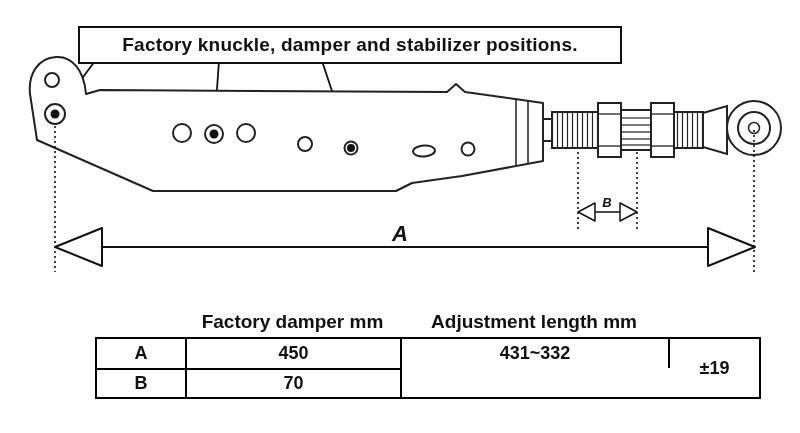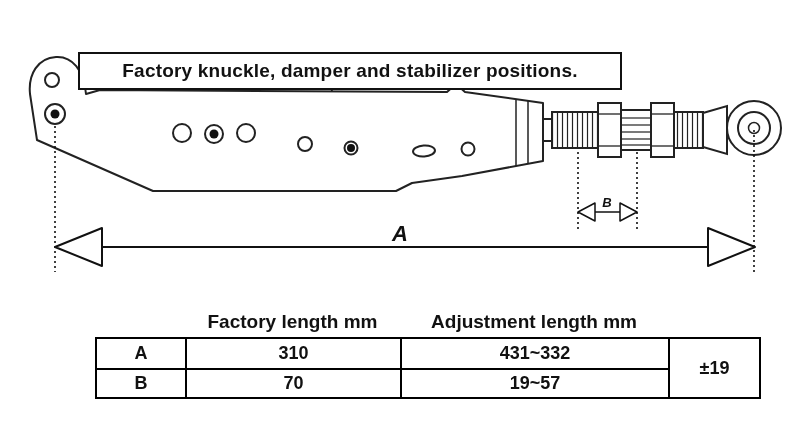--- a/index.html
+++ b/index.html
@@ -5,21 +5,21 @@
   html,body{margin:0;padding:0;background:#ffffff;}
   body{font-family:"Liberation Sans",sans-serif;color:#111;}
   #stage{position:relative;width:800px;height:433px;background:#fff;overflow:hidden;}
   #drawing{position:absolute;left:0;top:0;}
   svg text{font-family:"Liberation Sans",sans-serif;fill:#111;}
 
   .callout-box{
     position:absolute;left:78px;top:26px;width:540px;height:34px;
     border:2px solid #111;background:#fff;
     display:flex;align-items:center;justify-content:center;
-    font-size:19px;font-weight:bold;letter-spacing:.2px;margin-top:26px;
+    font-size:19px;font-weight:bold;letter-spacing:.2px;
   }
 
   .tbl-headers{
     position:absolute;left:95px;top:308px;width:666px;height:27px;
     display:grid;grid-template-columns:90px 215px 268px 93px;
   }
   .tbl-headers .hcell{
     display:flex;align-items:center;justify-content:center;
     font-size:19px;font-weight:bold;
   }
@@ -132,28 +132,27 @@
       <text x="400" y="241" text-anchor="middle" stroke="none" fill="#111" font-size="22" font-weight="bold" font-style="italic">A</text>
     </g>
   </svg>
 
   <div class="callout-box">
     <span>Factory knuckle, damper and stabilizer positions.</span>
   </div>
 
   <div class="tbl-headers">
     <div class="hcell"></div>
-    <div class="hcell">Factory length mm</div>
+    <div class="hcell">Factory damper mm</div>
     <div class="hcell">Adjustment length mm</div>
     <div class="hcell"></div>
   </div>
 
   <div class="tbl">
     <div class="cell">A</div>
-    <div class="cell">310</div>
+    <div class="cell">450</div>
     <div class="cell">431~332</div>
     <div class="cell tol">±19</div>
     <div class="cell top">B</div>
     <div class="cell top">70</div>
-    <div class="cell top">19~57</div>
   </div>
 
 </div>
 
 </body></html>

